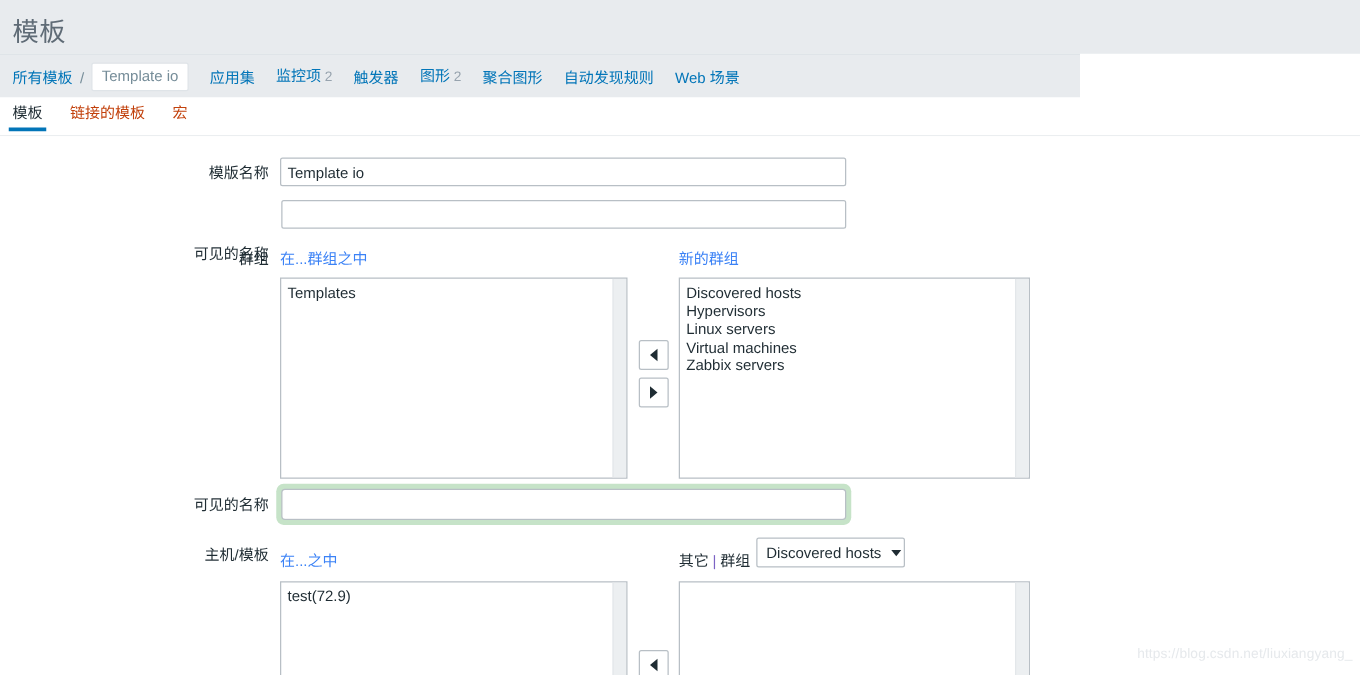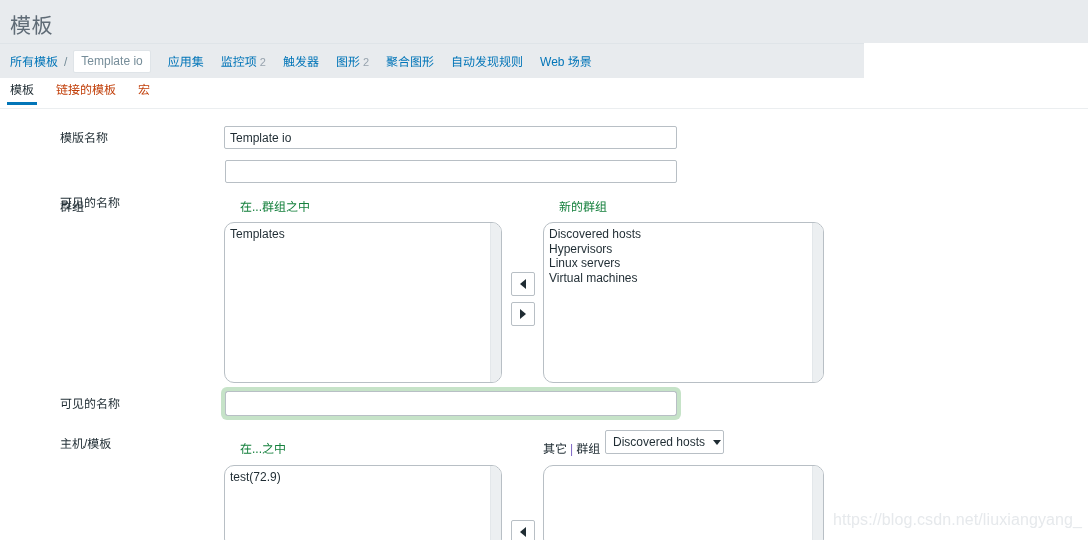--- a/index.html
+++ b/index.html
@@ -126,20 +126,21 @@
   .form-area {
     position: absolute;
     left: 0; top: 109px;
     width: 1088px;
     height: 431px;
     background: #ffffff;
   }
 
   .fld-label {
     position: absolute;
+    text-align: right;
     font-size: 12px;
     color: #1f2c33;
     line-height: 14px;
     white-space: nowrap;
   }
 
   .text-input {
     position: absolute;
     background: #ffffff;
     border: 1px solid #b8bfc5;
@@ -153,32 +154,31 @@
   .text-input::placeholder { color: #a0a9b0; }
 
   .text-input.focused {
     border: 1px solid #ffffff;
     box-shadow: 0 0 0 1px #b8bfc5, 0 0 0 5px #c6e3c8;
   }
 
   .col-caption {
     position: absolute;
     font-size: 12px;
-    color: #15803d;
+    color: #3b82f6;
     line-height: 14px;
     white-space: nowrap;
-    margin-left: 16px;
   }
 
   
   .listbox {
     position: absolute;
     background: #ffffff;
     border: 1px solid #b8bfc5;
-    border-radius: 10px;
+    border-radius: 0;
     overflow: hidden;
   }
   .listbox-scroll {
     position: absolute;
     top: 0; right: 0; bottom: 0;
     width: 11px;
     background: #eceff1;
     border-left: 1px solid #e3e7ea;
   }
   .listbox-items {
@@ -256,21 +256,21 @@
   .pipe-sep {
     color: #7c63c4;
     margin: 0 3px;
   }
 
   
   .watermark {
     position: absolute;
     right: 6px;
     bottom: 11px;
-    font-size: 16px;
+    font-size: 11px;
     color: #e6e9ec;
     white-space: nowrap;
     user-select: none;
     letter-spacing: 0.1px;
   }
 </style>
 </head>
 <body>
 
 <div id="app">
@@ -329,20 +329,21 @@
     <button class="arrow-btn" style="left:511px; top:193px;">
       <span class="tri-right"></span>
     </button>
 
     <div class="listbox" style="left:543px; top:113px; width:281px; height:161px;">
       <div class="listbox-items">
         <div class="lb-item">Discovered hosts</div>
         <div class="lb-item">Hypervisors</div>
         <div class="lb-item">Linux servers</div>
         <div class="lb-item">Virtual machines</div>
+        <div class="lb-item">Zabbix servers</div>
       </div>
       <div class="listbox-scroll"></div>
     </div>
 
     <div class="fld-label" style="left:60px; top:288px; width:155px;">可见的名称</div>
     <input class="text-input focused" type="text" style="left: 226px; top: 283px; width: 450px; height: 23px;" value="">
 
     <div class="fld-label" style="left:60px; top:328px; width:155px;">主机/模板</div>
 
     <div class="col-caption" style="left:224px; top:333px;">在...之中</div>

